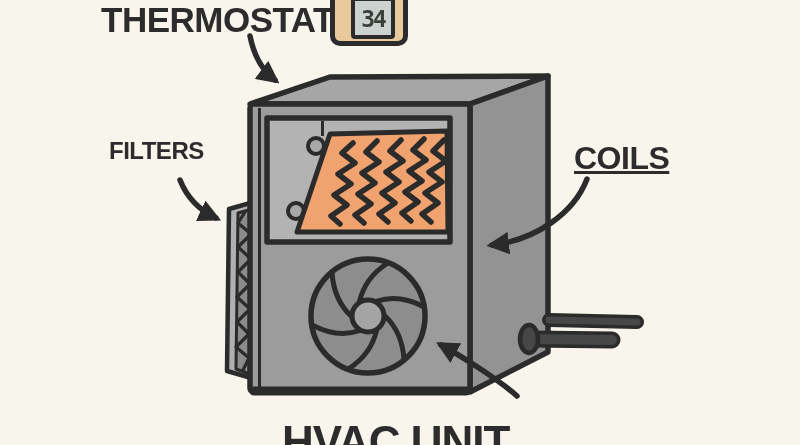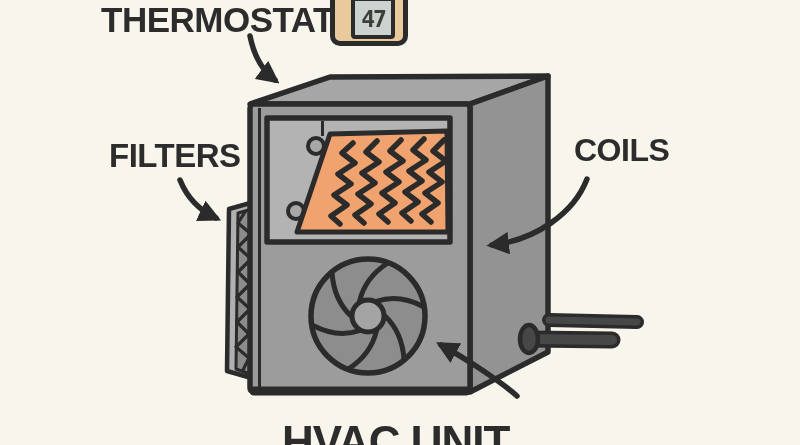--- a/index.html
+++ b/index.html
@@ -6,22 +6,22 @@
   .stage{
     position:relative;width:800px;height:445px;overflow:hidden;
     background:#f8f5ec;font-family:"Liberation Sans",sans-serif;
   }
   .illustration{position:absolute;left:0;top:0;width:800px;height:445px;}
   .label{
     position:absolute;font-weight:900;color:#2c2c2c;white-space:nowrap;
     letter-spacing:-0.5px;line-height:1;
   }
   .lbl-thermostat{left:101px;top:2px;font-size:35px;}
-  .lbl-filters{left:109px;top:139px;font-size:33px;}
-  .lbl-coils{left:574px;top:134px;font-size:32px;}
+  .lbl-filters{left:109px;top:139px;font-size:24px;}
+  .lbl-coils{left:574px;top:142px;font-size:32px;text-decoration:underline;}
   .lbl-blower{left:522px;top:398px;font-size:34px;}
   .lbl-title{left:282px;top:420px;font-size:44px;letter-spacing:-1px;}
   .thermo{
     position:absolute;left:330px;top:-16px;width:68px;height:52px;
     background:#e8ca9d;border:5px solid #2b2b2b;border-radius:10px;
   }
   .thermo-display{
     position:absolute;left:16px;top:8px;width:36px;height:34px;
     background:#cbd2cf;border:4px solid #2b2b2b;border-radius:4px;
     display:flex;align-items:center;justify-content:center;
@@ -96,21 +96,21 @@
     <g fill="none" stroke="#2b2b2b" stroke-width="5.5" stroke-linecap="round">
       <path d="M250,36 C254,56 263,71 275,80" marker-end="url(#ah)"></path>
       <path d="M180,180 C188,200 201,211 216,218" marker-end="url(#ah)"></path>
       <path d="M587,179 C574,213 536,240 492,245" marker-end="url(#ah)"></path>
       <path d="M517,396 C499,380 463,357 441,345" marker-end="url(#ah)"></path>
     </g>
   </svg>
 
   <div class="thermo">
     <div class="thermo-display">
-      <span class="thermo-digits">47</span>
+      <span class="thermo-digits">34</span>
     </div>
   </div>
 
   <div class="label lbl-thermostat">THERMOSTAT</div>
   <div class="label lbl-filters">FILTERS</div>
   <div class="label lbl-coils">COILS</div>
   <div class="label lbl-title">HVAC UNIT</div>
 
 </div>
 

